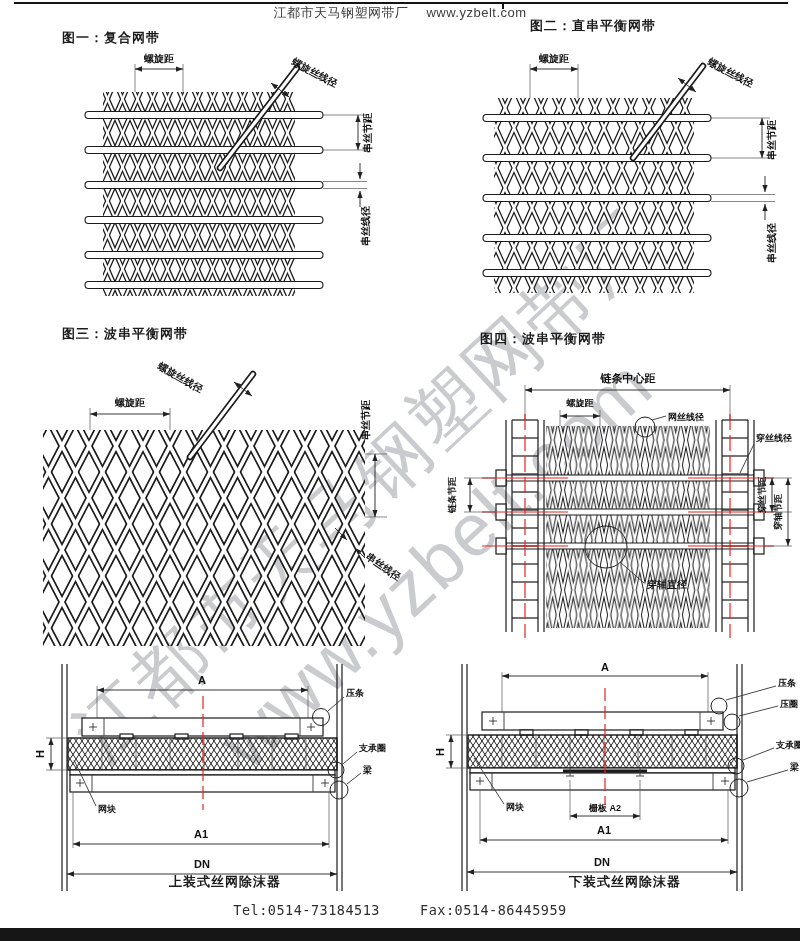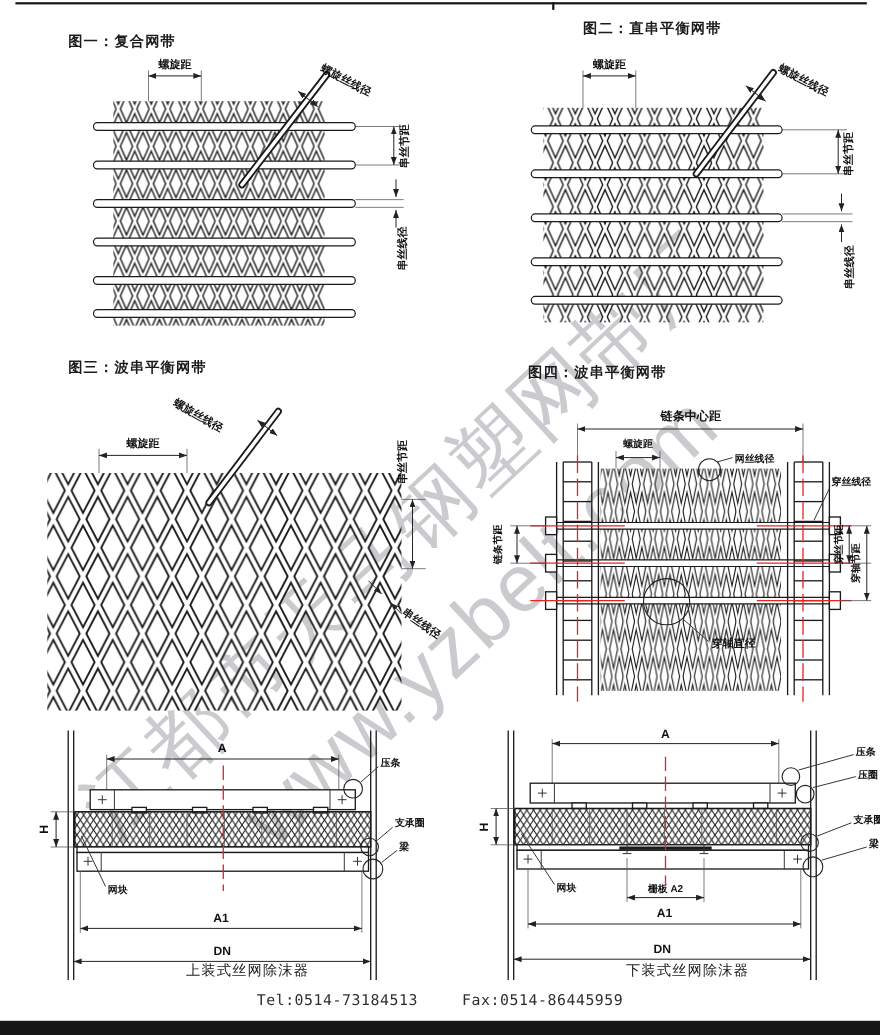--- a/index.html
+++ b/index.html
@@ -3,21 +3,21 @@
 <meta charset="utf-8">
 <style>
   html,body{margin:0;padding:0;background:#888;}
   .page{position:relative;width:800px;height:941px;background:#fff;overflow:hidden;
         font-family:"Liberation Sans","DejaVu Sans",sans-serif;outline:1px solid #d8d8d8;margin:0 auto;}
   .topline{position:absolute;left:14px;right:12px;top:2px;height:2px;background:#141414;}
   .toptick{position:absolute;left:502px;top:2px;width:2px;height:7px;background:#141414;}
   .hdr{position:absolute;top:4px;left:0;width:100%;text-align:center;font-size:13px;color:#3d3d3d;letter-spacing:.5px;}
   .hdr .site{margin-left:18px;}
   .ftitle{position:absolute;font-weight:700;font-size:13px;color:#1b1b1b;letter-spacing:1px;}
-  .caption{position:absolute;width:370px;text-align:center;font-weight:400;font-size:13px;color:#1b1b1b;letter-spacing:1px;}
+  .caption{position:absolute;width:370px;text-align:center;font-weight:700;font-size:13px;color:#1b1b1b;letter-spacing:1px;}
   .footer{position:absolute;top:902px;left:0;width:100%;text-align:center;font-size:13.5px;color:#2e2e2e;
           font-family:"DejaVu Sans Mono","Liberation Mono",monospace;letter-spacing:.5px;}
   .footer .fax{margin-left:40px;}
   .botbar{position:absolute;left:0;right:0;top:928px;height:13px;background:#161616;}
   .wm{position:absolute;left:400px;top:525px;transform:translate(-50%,-50%) rotate(-43deg);
       text-align:center;font-size:74px;line-height:1.42;color:#b6b8bc;opacity:.72;
       letter-spacing:2px;white-space:nowrap;z-index:0;pointer-events:none;font-weight:400;}
   svg{position:absolute;z-index:1;overflow:visible;}
   
   .rod{fill:#fff;stroke:#1a1a1a;stroke-width:1.1;}
@@ -40,20 +40,23 @@
 <div class="page">
 
   <div class="wm">
     <div>江都市天马钢塑网带厂</div>
     <div>www.yzbelt.com</div>
   </div>
 
   <div class="topline"></div>
   <div class="toptick"></div>
 
+  <div class="hdr">
+    <span>江都市天马钢塑网带厂</span><span class="site">www.yzbelt.com</span>
+  </div>
 
   <div class="ftitle" style="left:62px;top:29px;text-align:center;">图一：复合网带</div>
   <div class="ftitle" style="left:482px;top:17px;padding-left:48px;">图二：直串平衡网带</div>
   <div class="ftitle" style="left:62px;top:325px;font-family:Liberation Serif, serif;">图三：波串平衡网带</div>
   <div class="ftitle" style="left:480px;top:330px;">图四：波串平衡网带</div>
 
   <svg style="left:55px;top:48px;" width="370" height="268" viewBox="0 0 370 268">
     <defs>
       <marker id="a1" markerWidth="9" markerHeight="7" refX="8" refY="3" orient="auto-start-reverse">
         <path d="M0,0 L8,3 L0,6 z" fill="#222"></path>

